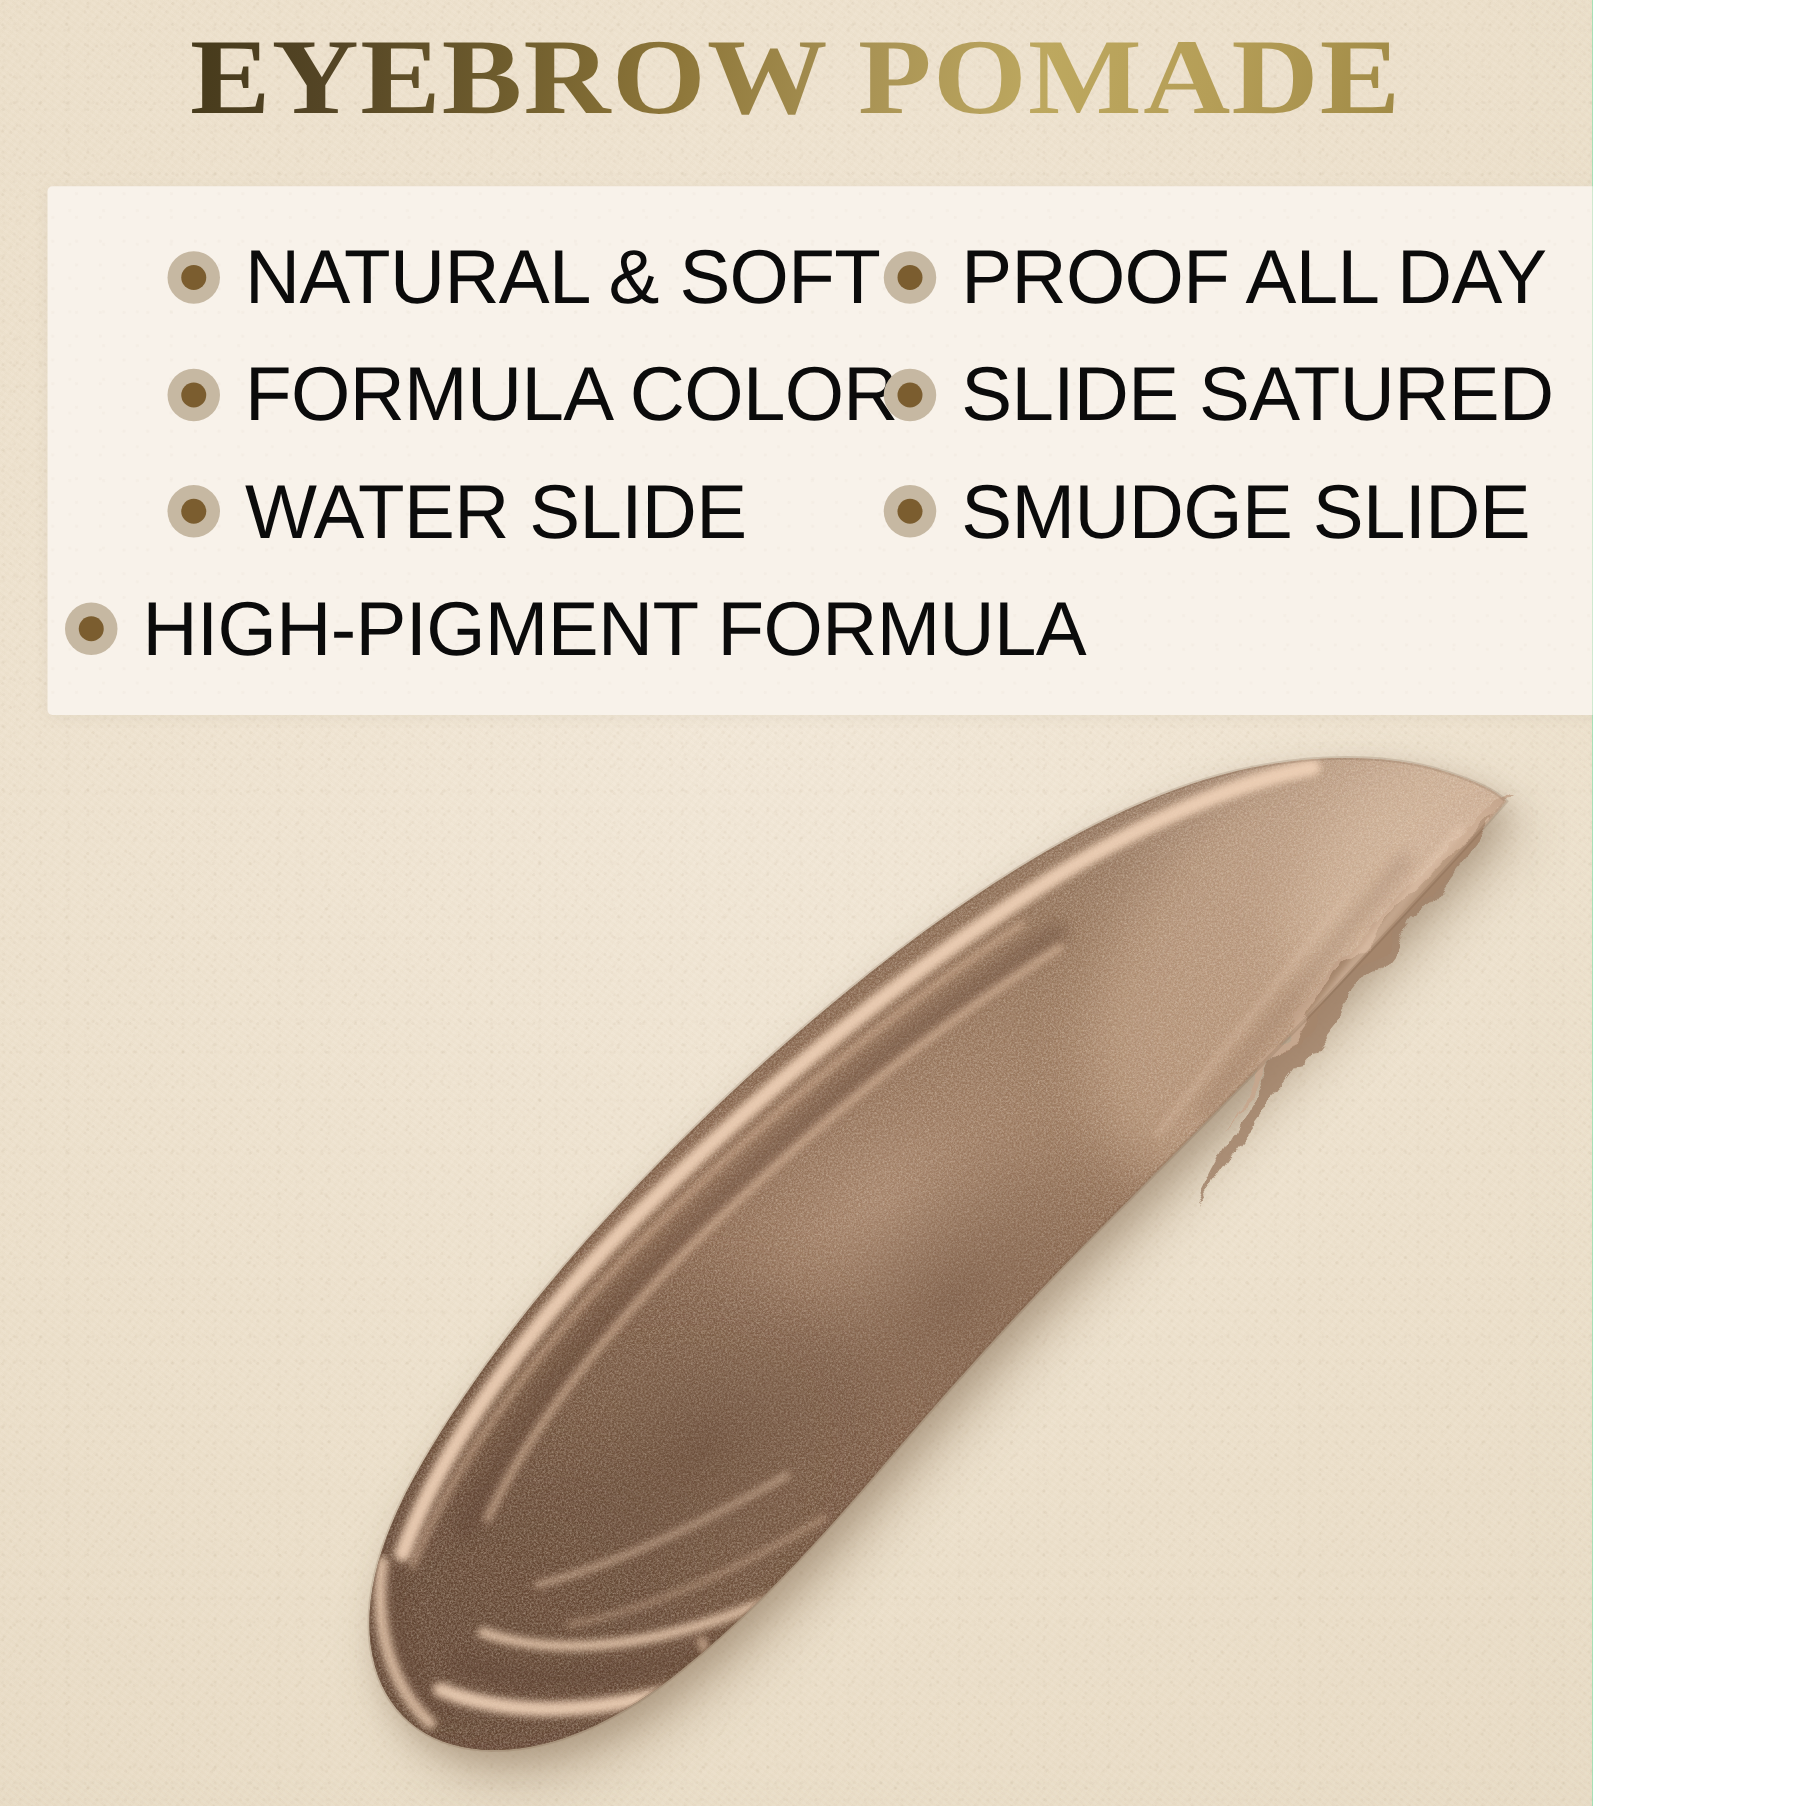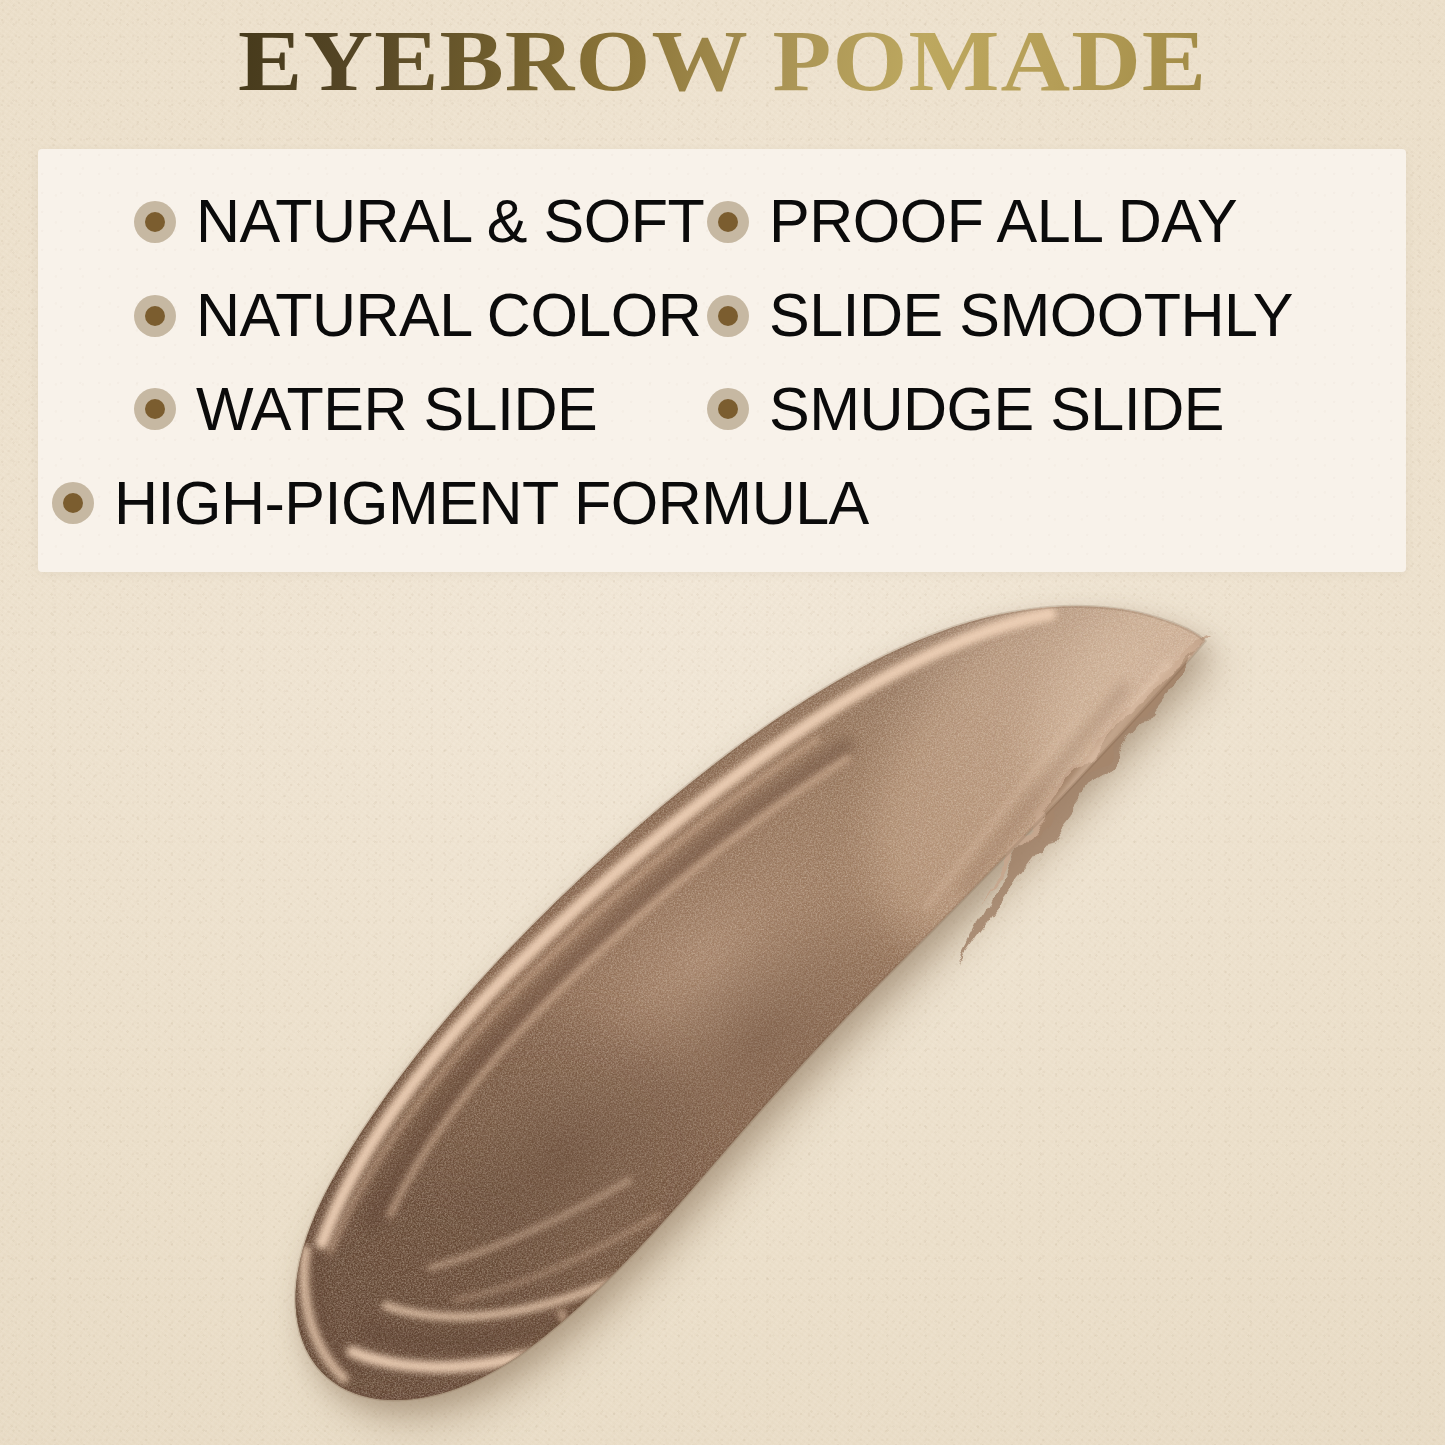--- a/index.html
+++ b/index.html
@@ -3,21 +3,21 @@
 <meta charset="utf-8">
 <title>Eyebrow Pomade</title>
 <style>
   html, body {
     margin: 0;
     padding: 0;
     background: #ffffff;
   }
   #stage {
     position: relative;
-    width: 1445px;
+    width: 1274px;
     height: 1445px;
     overflow: hidden;
     background: #22c55e;
     font-family: "Liberation Sans", sans-serif;
   }
 
   
   .bg-base {
     position: absolute;
     inset: 0;
@@ -364,25 +364,25 @@
         <span class="bullet"></span>
         <span class="feature-label">NATURAL &amp; SOFT</span>
       </div>
       <div class="feature col2">
         <span class="bullet"></span>
         <span class="feature-label">PROOF ALL DAY</span>
       </div>
 
       <div class="feature">
         <span class="bullet"></span>
-        <span class="feature-label">NATURAL COLOR</span>
+        <span class="feature-label">FORMULA COLOR</span>
       </div>
       <div class="feature col2">
         <span class="bullet"></span>
-        <span class="feature-label">SLIDE SMOOTHLY</span>
+        <span class="feature-label">SLIDE SATURED</span>
       </div>
 
       <div class="feature">
         <span class="bullet"></span>
         <span class="feature-label">WATER SLIDE</span>
       </div>
       <div class="feature col2">
         <span class="bullet"></span>
         <span class="feature-label">SMUDGE SLIDE</span>
       </div>

